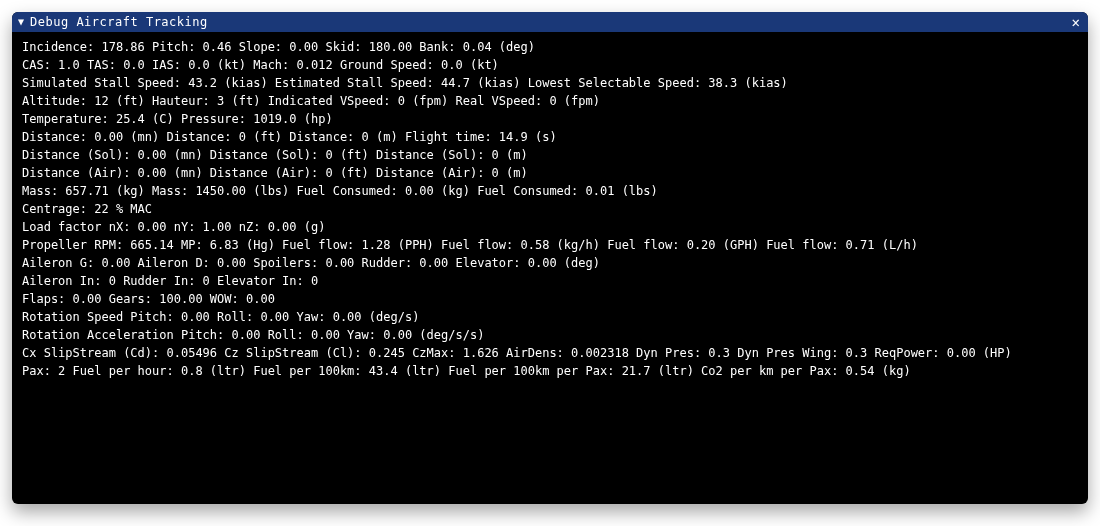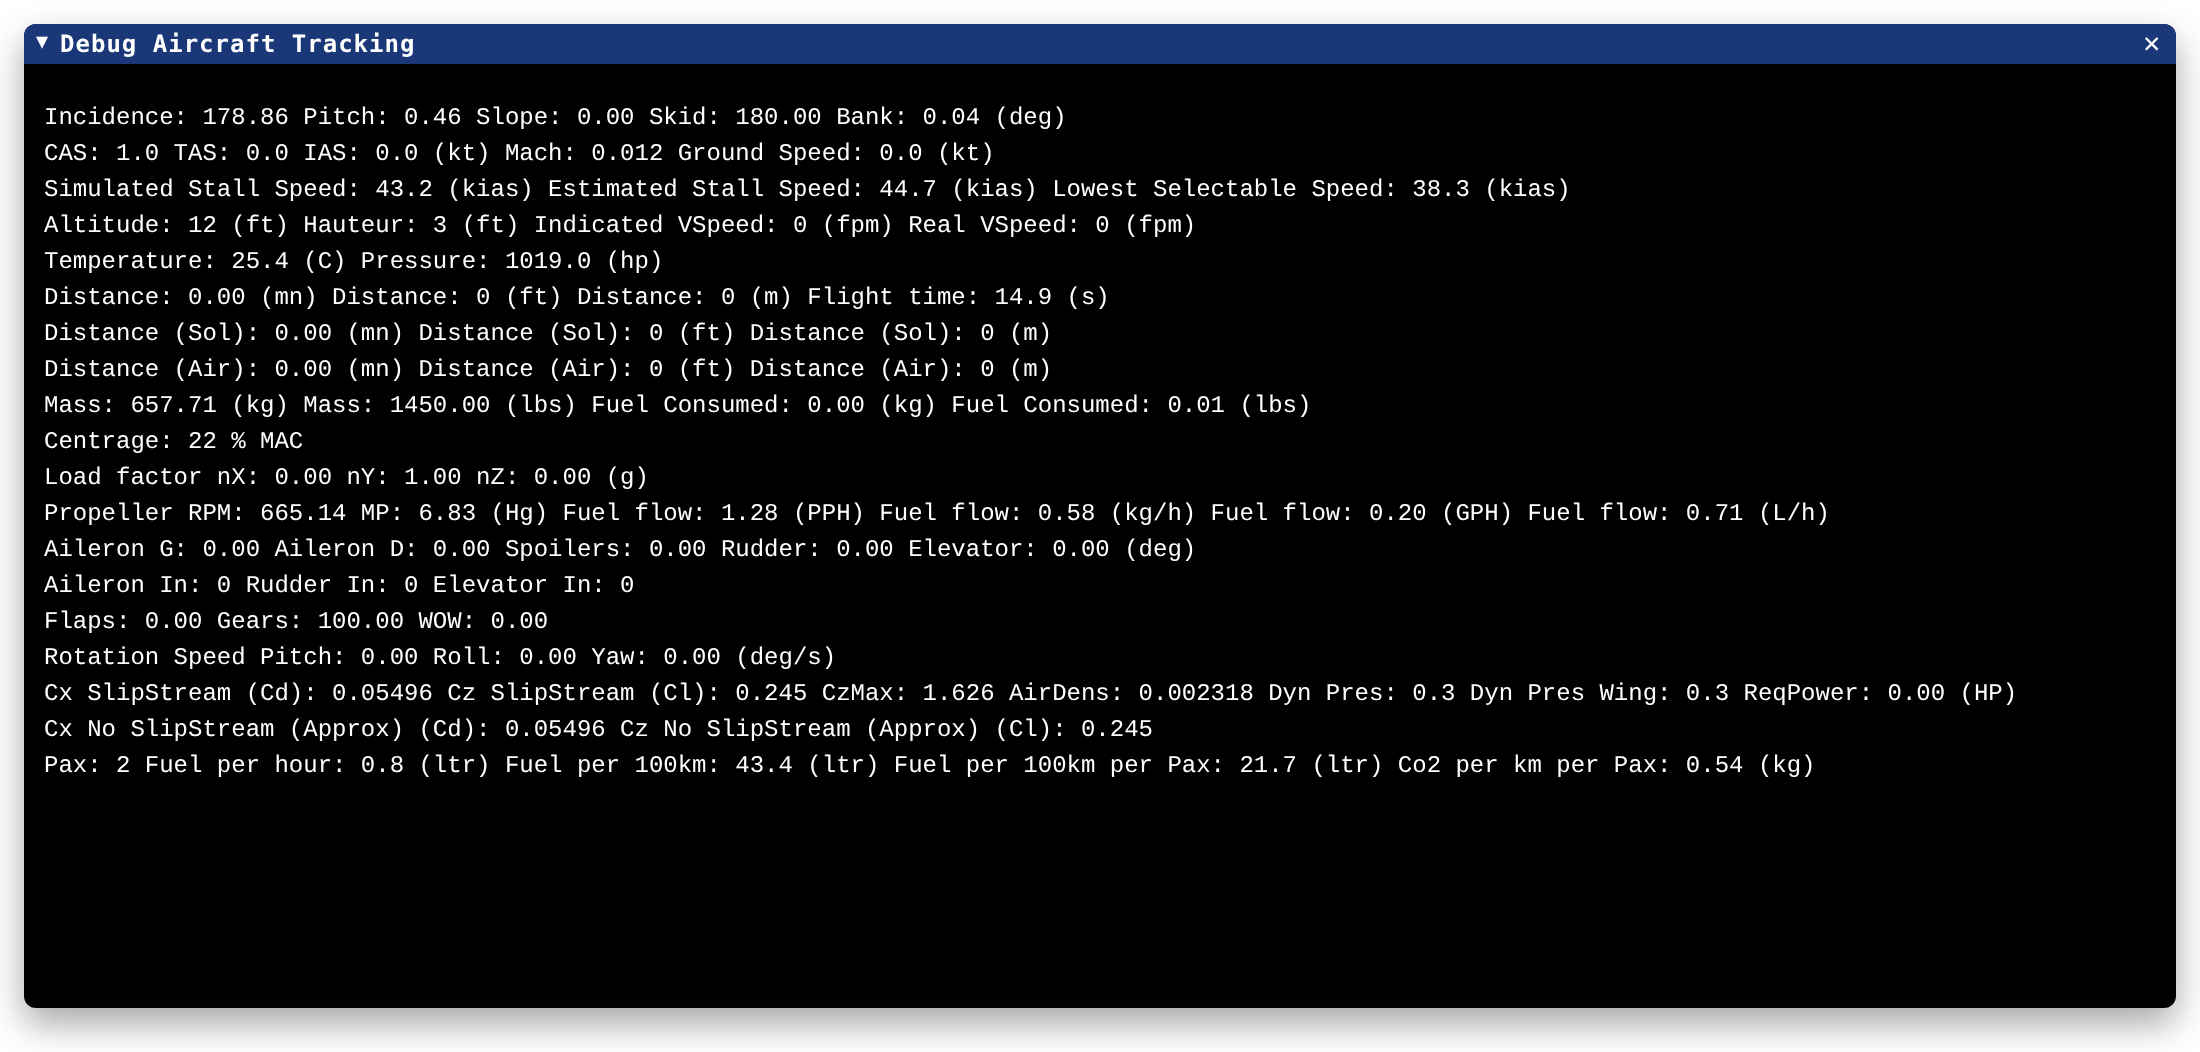--- a/index.html
+++ b/index.html
@@ -32,35 +32,34 @@
     user-select: none;
   }
   .titlebar .tri {
     margin-right: 6px;
     font-size: 10px;
     line-height: 1;
     cursor: pointer;
   }
   .titlebar .title {
     flex: 1;
-    font-weight: bold;
+    font-weight: normal;
     letter-spacing: 0.5px;
   }
   .titlebar .close {
     cursor: pointer;
     font-size: 14px;
     line-height: 1;
     padding: 0 2px;
   }
   .content {
-    padding: 18px 10px 10px 10px;
+    padding: 6px 10px 10px 10px;
     line-height: 18px;
     white-space: nowrap;
     overflow: hidden;
-    font-family: Liberation Mono, monospace;
   }
   .row { display: block; }
 </style>
 </head>
 <body>
 
 <div class="window">
   <div class="titlebar">
     <span class="tri">▼</span>
     <span class="title">Debug Aircraft Tracking</span>
@@ -76,17 +75,17 @@
     <span class="row">Distance (Sol): 0.00 (mn)  Distance (Sol): 0 (ft)  Distance (Sol): 0 (m)</span>
     <span class="row">Distance (Air): 0.00 (mn)  Distance (Air): 0 (ft)  Distance (Air): 0 (m)</span>
     <span class="row">Mass: 657.71 (kg)  Mass: 1450.00 (lbs)  Fuel Consumed: 0.00 (kg)  Fuel Consumed: 0.01 (lbs)</span>
     <span class="row">Centrage: 22 % MAC</span>
     <span class="row">Load factor nX: 0.00  nY: 1.00  nZ: 0.00 (g)</span>
     <span class="row">Propeller RPM: 665.14  MP: 6.83 (Hg)  Fuel flow: 1.28 (PPH)  Fuel flow: 0.58 (kg/h)  Fuel flow: 0.20 (GPH)  Fuel flow: 0.71 (L/h)</span>
     <span class="row">Aileron G: 0.00  Aileron D: 0.00  Spoilers: 0.00  Rudder: 0.00  Elevator: 0.00 (deg)</span>
     <span class="row">Aileron In: 0  Rudder In: 0  Elevator In: 0</span>
     <span class="row">Flaps: 0.00  Gears: 100.00  WOW: 0.00</span>
     <span class="row">Rotation Speed Pitch: 0.00  Roll: 0.00  Yaw: 0.00 (deg/s)</span>
+    <span class="row">Rotation Acceleration Pitch: 0.00  Roll: 0.00  Yaw: 0.00 (deg/s/s)</span>
     <span class="row">Cx SlipStream (Cd): 0.05496  Cz SlipStream (Cl): 0.245  CzMax: 1.626  AirDens: 0.002318  Dyn Pres: 0.3  Dyn Pres Wing: 0.3  ReqPower: 0.00 (HP)</span>
-    <span class="row">Cx No SlipStream (Approx) (Cd): 0.05496  Cz No SlipStream (Approx) (Cl): 0.245</span>
     <span class="row">Pax: 2  Fuel per hour: 0.8 (ltr)  Fuel per 100km: 43.4 (ltr)  Fuel per 100km per Pax: 21.7 (ltr)  Co2 per km per Pax: 0.54 (kg)</span>
   </div>
 </div>
 
 </body></html>

